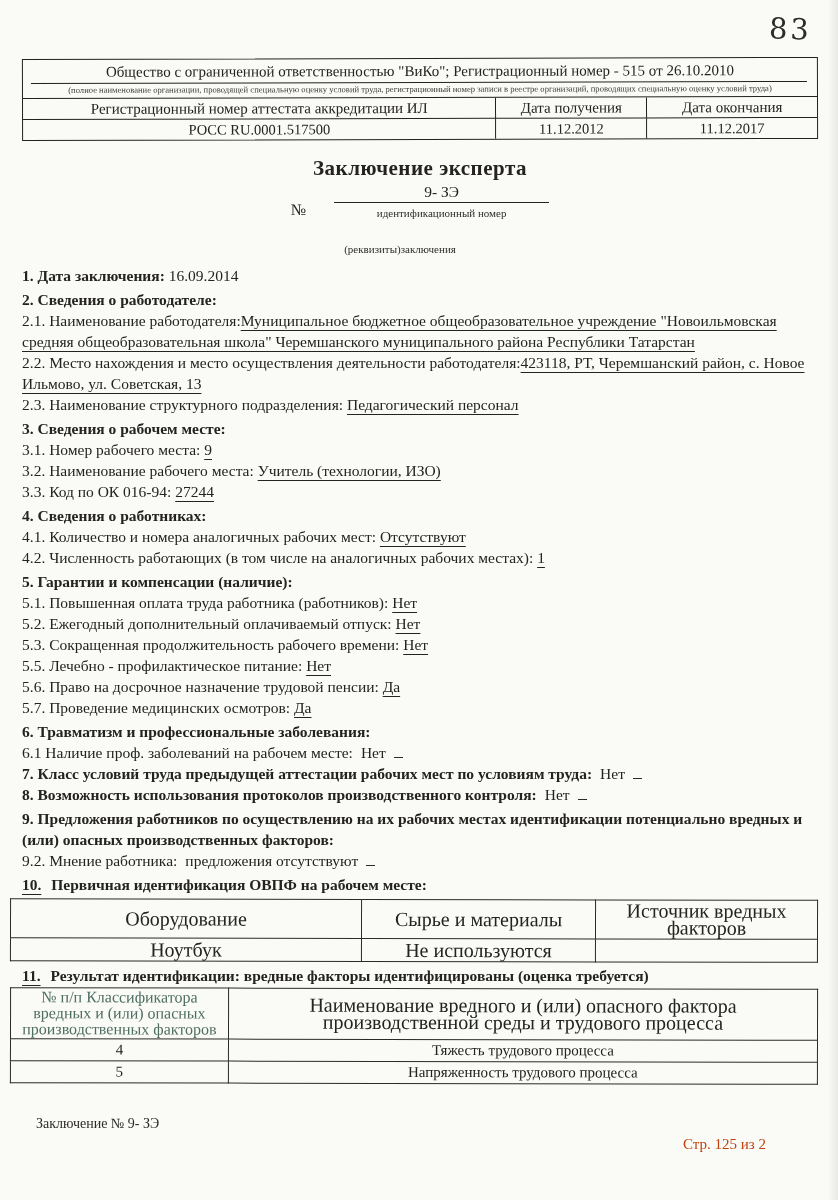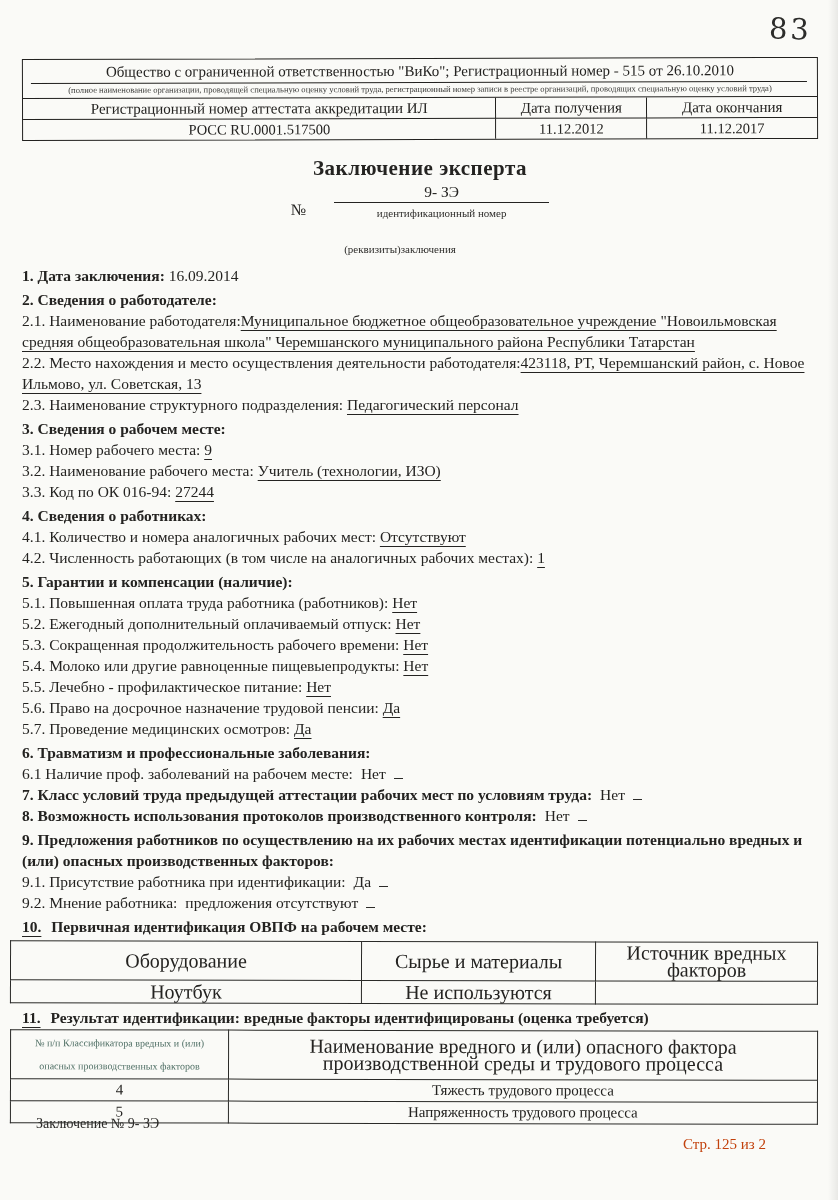--- a/index.html
+++ b/index.html
@@ -49,21 +49,21 @@
   
   .dtable{border-collapse:collapse;width:calc(100% + 12px);margin-left:-12px;
      transform:rotate(0.12deg);}
   .dtable td{border:1.4px solid #2a2a28;text-align:center;font-size:20px;line-height:17px;
      padding:2px 4px;vertical-align:middle;}
   .t10{margin-top:4px;}
   .t10 .h td{height:30px;}
   .t10 .r td{height:18px;}
   .t11{margin-top:2px;}
   .t11 .h td{padding:1px 8px;}
-  .t11 .c1h{color:#4e6e64;font-size:10px;line-height:23px;}
+  .t11 .c1h{color:#4e6e64;font-size:16px;line-height:16px;}
   .t11 .r td{height:16px;font-size:15px;}
 
   .footer-left{position:absolute;left:10px;top:1116px;font-size:14px;color:#2b2a28;padding-left:26px;}
   .footer-right{position:absolute;right:72px;top:1136px;font-size:15px;color:#c2410c;}
 </style>
 </head>
 <body>
 
 <div class="page">
   <div class="corner-num">83</div>
@@ -112,33 +112,31 @@
       <div class="line"><span>3.3. Код по ОК 016-94:</span> <span class="u">27244</span></div>
 
       <div class="line head">4. Сведения о работниках:</div>
       <div class="line"><span>4.1. Количество и номера аналогичных рабочих мест:</span> <span class="u">Отсутствуют</span></div>
       <div class="line"><span>4.2. Численность работающих (в том числе на аналогичных рабочих местах):</span> <span class="u">1</span></div>
 
       <div class="line head">5. Гарантии и компенсации (наличие):</div>
       <div class="line"><span>5.1. Повышенная оплата труда работника (работников):</span> <span class="u">Нет</span></div>
       <div class="line"><span>5.2. Ежегодный дополнительный оплачиваемый отпуск:</span> <span class="u">Нет</span></div>
       <div class="line"><span>5.3. Сокращенная продолжительность рабочего времени:</span> <span class="u">Нет</span></div>
-      <div class="line"><span>5.4. Молоко или другие равноценные пищевыепродукты:</span> <span class="u">Нет</span></div>
       <div class="line"><span>5.5. Лечебно - профилактическое питание:</span> <span class="u">Нет</span></div>
       <div class="line"><span>5.6. Право на досрочное назначение трудовой пенсии:</span> <span class="u">Да</span></div>
       <div class="line"><span>5.7. Проведение медицинских осмотров:</span> <span class="u">Да</span></div>
 
       <div class="line head">6. Травматизм и профессиональные заболевания:</div>
       <div class="line"><span>6.1 Наличие проф. заболеваний на рабочем месте:</span><span class="gap">Нет</span><span class="dash"></span></div>
 
       <div class="line"><span class="b">7. Класс условий труда предыдущей аттестации рабочих мест по условиям труда:</span><span class="gap">Нет</span><span class="dash"></span></div>
       <div class="line"><span class="b">8. Возможность использования протоколов производственного контроля:</span><span class="gap">Нет</span><span class="dash"></span></div>
 
       <div class="line head">9. Предложения работников по осуществлению на их рабочих местах идентификации потенциально вредных и (или) опасных производственных факторов:</div>
-      <div class="line"><span>9.1. Присутствие работника при идентификации:</span><span class="gap">Да</span><span class="dash"></span></div>
       <div class="line"><span>9.2. Мнение работника:</span><span class="gap">предложения отсутствуют</span><span class="dash"></span></div>
 
       <div class="line head"><span class="u tight">10.</span><span> Первичная идентификация ОВПФ на рабочем месте</span><span>:</span></div>
 
       <table class="dtable t10">
         <tbody>
           <tr class="h">
             <td style="width:43.5%">Оборудование</td>
             <td style="width:29%">Сырье и материалы</td>
             <td style="width:27.5%">Источник вредных факторов</td>

